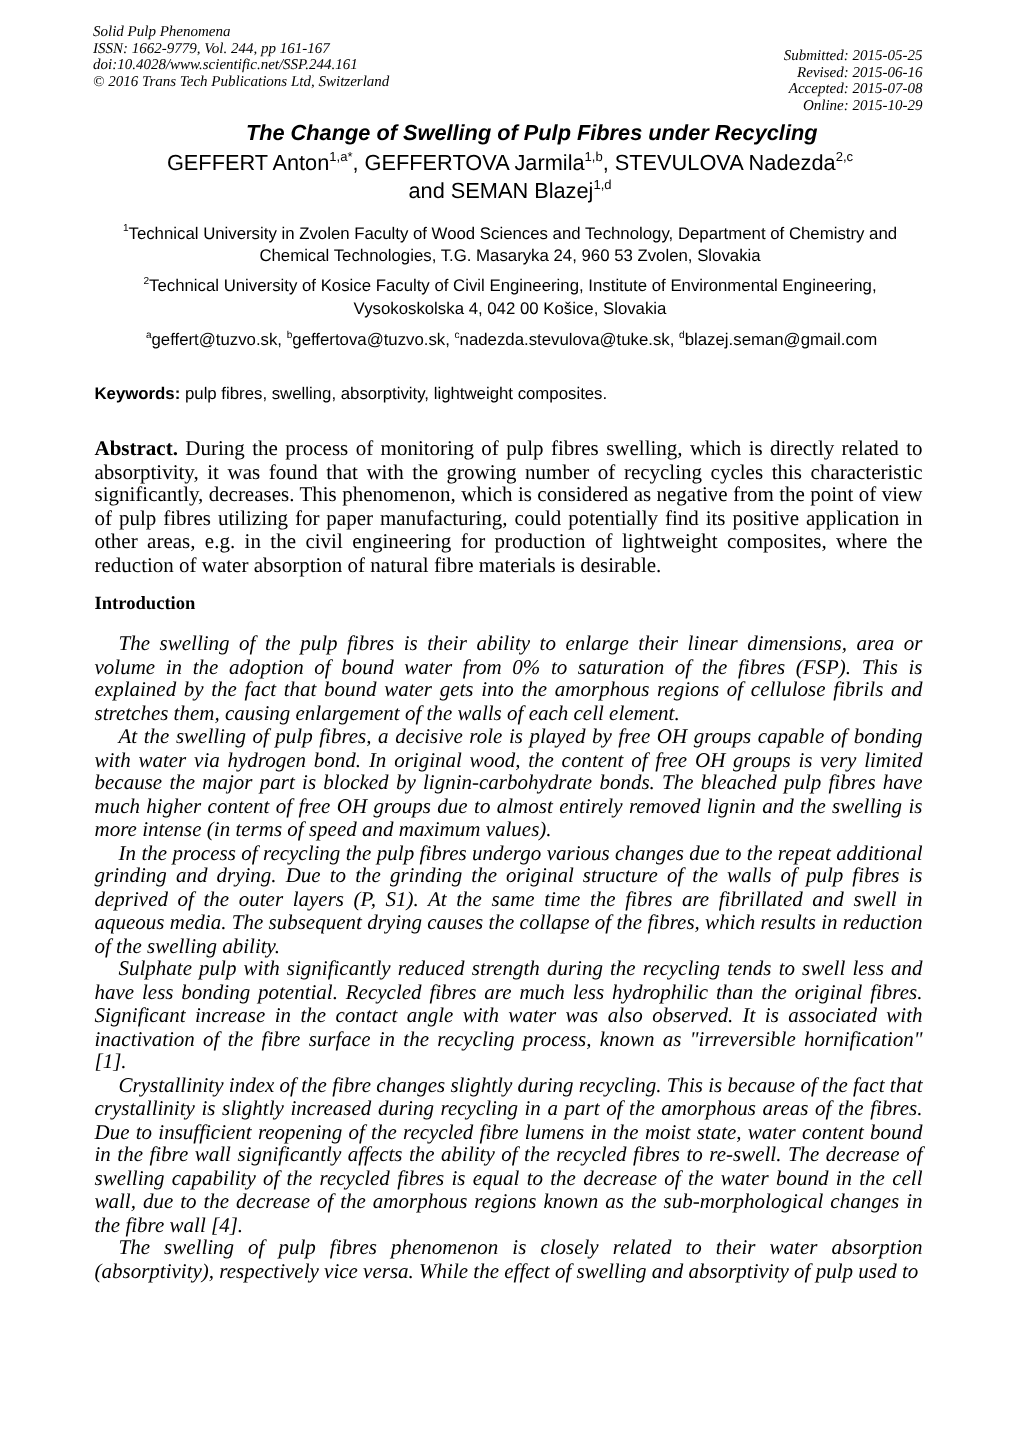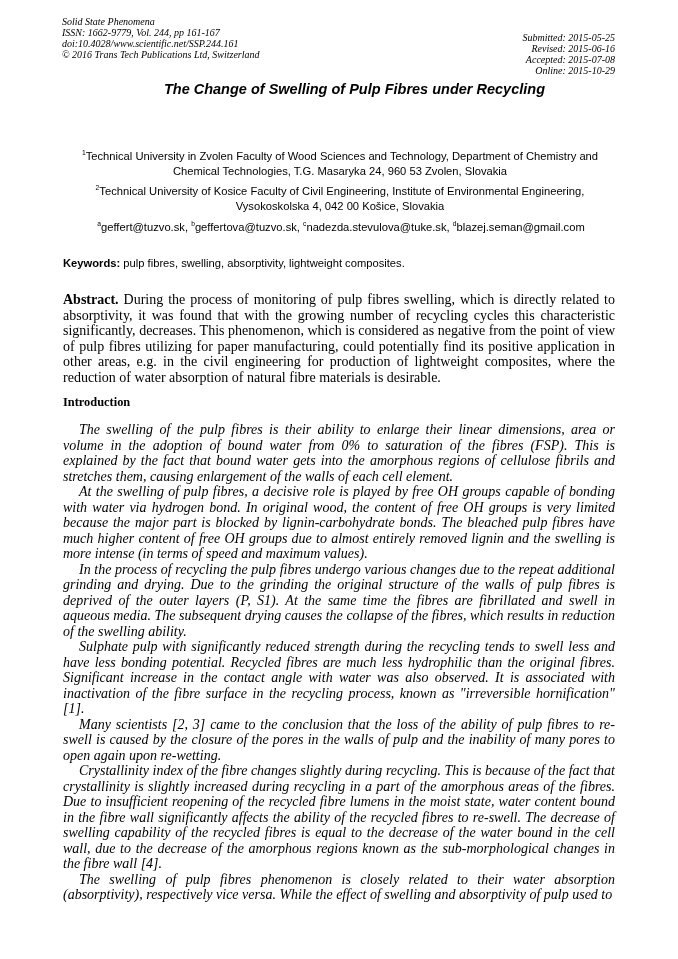--- a/index.html
+++ b/index.html
@@ -22,50 +22,52 @@
   .intro { top: 422px; }
   .intro p { margin: 0; text-indent: 16px; font-style: italic; }
   .abstract b { font-weight: bold; }
 </style>
 </head>
 <body>
 
 <div class="page">
 
   <div class="hdr-left">
-    <div>Solid State Phenomena</div>
+    <div>Solid Pulp Phenomena</div>
     <div>ISSN: 1662-9779, Vol. 244, pp 161-167</div>
     <div>doi:10.4028/www.scientific.net/SSP.244.161</div>
     <div>© 2016 Trans Tech Publications Ltd, Switzerland</div>
   </div>
 
   <div class="hdr-right">
     <div>Submitted: 2015-05-25</div>
     <div>Revised: 2015-06-16</div>
     <div>Accepted: 2015-07-08</div>
     <div>Online: 2015-10-29</div>
   </div>
 
   <div class="title">The Change of Swelling of Pulp Fibres under Recycling</div>
 
+  <div class="authors">
+    <span>GEFFERT Anton</span><sup>1,a*</sup><span>, </span><span>GEFFERTOVA Jarmila</span><sup>1,b</sup><span>, </span><span>STEVULOVA Nadezda</span><sup>2,c</sup><br><span> and </span><span>SEMAN Blazej</span><sup>1,d</sup>
+  </div>
 
   <div class="aff aff1"><sup>1</sup><span>Technical University in Zvolen Faculty of Wood Sciences and Technology, Department of Chemistry and Chemical Technologies, T.G. Masaryka 24, 960 53 Zvolen, Slovakia</span></div>
   <div class="aff aff2"><sup>2</sup><span>Technical University of Kosice Faculty of Civil Engineering, Institute of Environmental Engineering, Vysokoskolska 4, 042 00 Košice, Slovakia</span></div>
 
   <div class="emails"><sup>a</sup><span>geffert@tuzvo.sk</span>, <sup>b</sup><span>geffertova@tuzvo.sk</span>, <sup>c</sup><span>nadezda.stevulova@tuke.sk</span>, <sup>d</sup><span>blazej.seman@gmail.com</span></div>
 
   <div class="keywords"><b>Keywords:</b><span> pulp fibres, swelling, absorptivity, lightweight composites.</span></div>
 
   <div class="body-text abstract"><b>Abstract.</b><span> During the process of monitoring of pulp fibres swelling, which is directly related to absorptivity, it was found that with the growing number of recycling cycles this characteristic significantly, decreases. This phenomenon, which is considered as negative from the point of view of pulp fibres utilizing for paper manufacturing, could potentially find its positive application in other areas, e.g. in the civil engineering for production of lightweight composites, where the reduction of water absorption of natural fibre materials is desirable.</span></div>
 
   <div class="intro-head">Introduction</div>
 
   <div class="body-text intro">
     <p>The swelling of the pulp fibres is their ability to enlarge their linear dimensions, area or volume in the adoption of bound water from 0% to saturation of the fibres (FSP). This is explained by the fact that bound water gets into the amorphous regions of cellulose fibrils and stretches them, causing enlargement of the walls of each cell element.</p>
     <p>At the swelling of pulp fibres, a decisive role is played by free OH groups capable of bonding with water via hydrogen bond. In original wood, the content of free OH groups is very limited because the major part is blocked by lignin-carbohydrate bonds. The bleached pulp fibres have much higher content of free OH groups due to almost entirely removed lignin and the swelling is more intense (in terms of speed and maximum values).</p>
     <p>In the process of recycling the pulp fibres undergo various changes due to the repeat additional grinding and drying. Due to the grinding the original structure of the walls of pulp fibres is deprived of the outer layers (P, S1). At the same time the fibres are fibrillated and swell in aqueous media. The subsequent drying causes the collapse of the fibres, which results in reduction of the swelling ability.</p>
     <p>Sulphate pulp with significantly reduced strength during the recycling tends to swell less and have less bonding potential. Recycled fibres are much less hydrophilic than the original fibres. Significant increase in the contact angle with water was also observed. It is associated with inactivation of the fibre surface in the recycling process, known as "irreversible hornification" [1].</p>
-    <p>Many scientists [2, 3] came to the conclusion that the loss of the ability of pulp fibres to re-swell is caused by the closure of the pores in the walls of pulp and the inability of many pores to open again upon re-wetting.</p>
     <p>Crystallinity index of the fibre changes slightly during recycling. This is because of the fact that crystallinity is slightly increased during recycling in a part of the amorphous areas of the fibres. Due to insufficient reopening of the recycled fibre lumens in the moist state, water content bound in the fibre wall significantly affects the ability of the recycled fibres to re-swell. The decrease of swelling capability of the recycled fibres is equal to the decrease of the water bound in the cell wall, due to the decrease of the amorphous regions known as the sub-morphological changes in the fibre wall [4].</p>
     <p>The swelling of pulp fibres phenomenon is closely related to their water absorption (absorptivity), respectively vice versa. While the effect of swelling and absorptivity of pulp used to</p>
   </div>
 
 </div>
 
 </body></html>

